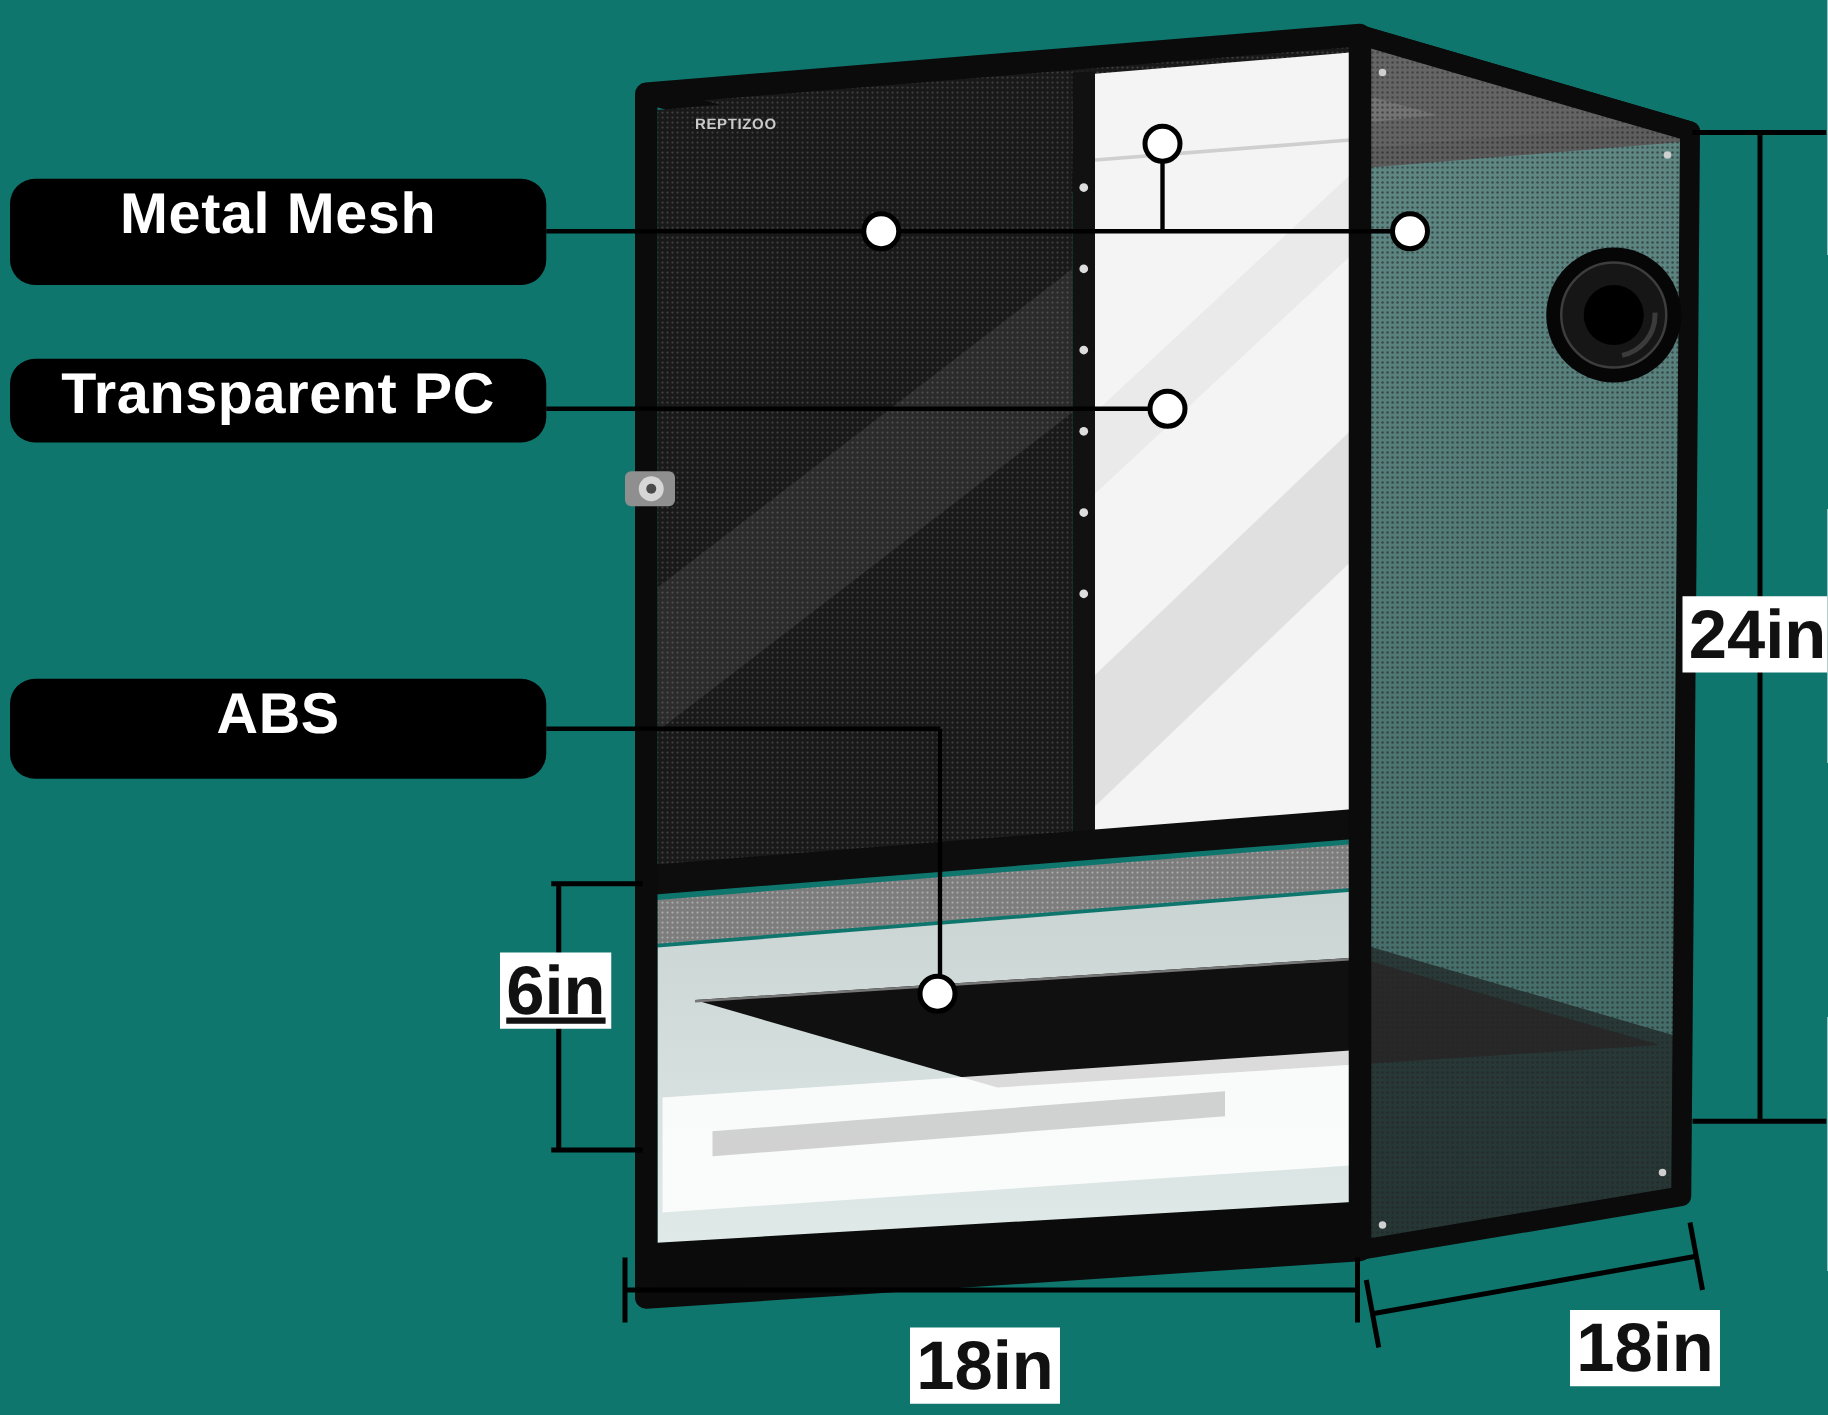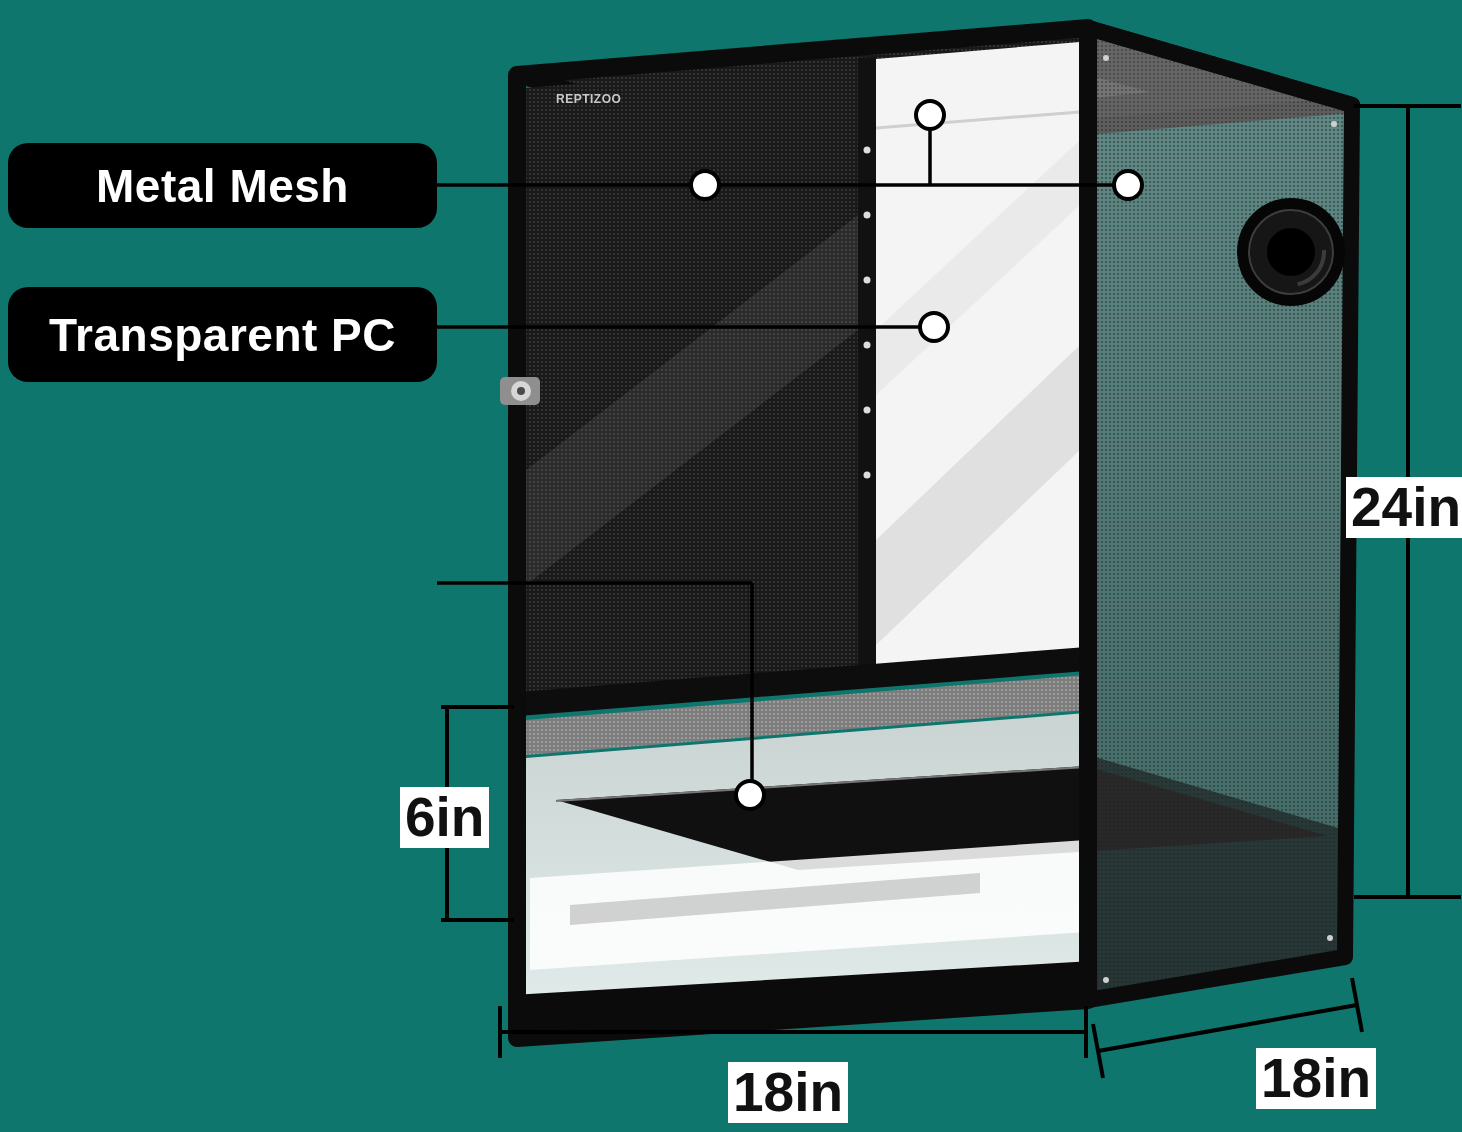--- a/index.html
+++ b/index.html
@@ -3,21 +3,21 @@
 <meta charset="utf-8">
 <style>
   html,body{margin:0;padding:0;background:#ffffff;}
   .stage{
     position:relative;width:1462px;height:1132px;background:#0f766e;
     font-family:"Liberation Sans",sans-serif;overflow:hidden;
   }
   .stage svg{position:absolute;left:0;top:0;}
   .pill{
     position:absolute;background:#000000;color:#ffffff;border-radius:20px;
-    display:flex;align-items:center;justify-content:center;
+    display:flex;justify-content:center;
     font-weight:700;font-size:46px;letter-spacing:0.5px;
   }
   .dim{
     position:absolute;font-weight:700;font-size:55px;color:#111111;
     background:#ffffff;line-height:1;padding:3px 5px;text-align:center;white-space:nowrap;
   }
 </style>
 </head>
 <body>
 
@@ -153,22 +153,25 @@
         <line x1="1098" y1="1051" x2="1357" y2="1005"></line>
         <line x1="1093" y1="1024" x2="1103" y2="1078"></line>
         <line x1="1352" y1="978" x2="1362" y2="1032"></line>
       </g>
     </g>
   </svg>
 
   <div class="pill" style="left:8px;top:143px;width:429px;height:85px;">
     <span>Metal Mesh</span>
   </div>
-  <div class="pill" style="left:8px;top:287px;width:429px;height:95px;">
+  <div class="pill" style="left:8px;top:287px;width:429px;height:67px;">
     <span>Transparent PC</span>
+  </div>
+  <div class="pill" style="left:8px;top:543px;width:429px;height:80px;">
+    <span>ABS</span>
   </div>
 
   <div class="dim" style="left:1346px;top:477px;">24in</div>
-  <div class="dim" style="left:400px;top:787px;">6in</div>
+  <div class="dim" style="left:400px;top:762px;text-decoration:underline;">6in</div>
   <div class="dim" style="left:728px;top:1062px;">18in</div>
   <div class="dim" style="left:1256px;top:1048px;">18in</div>
 
 </div>
 
 </body></html>

